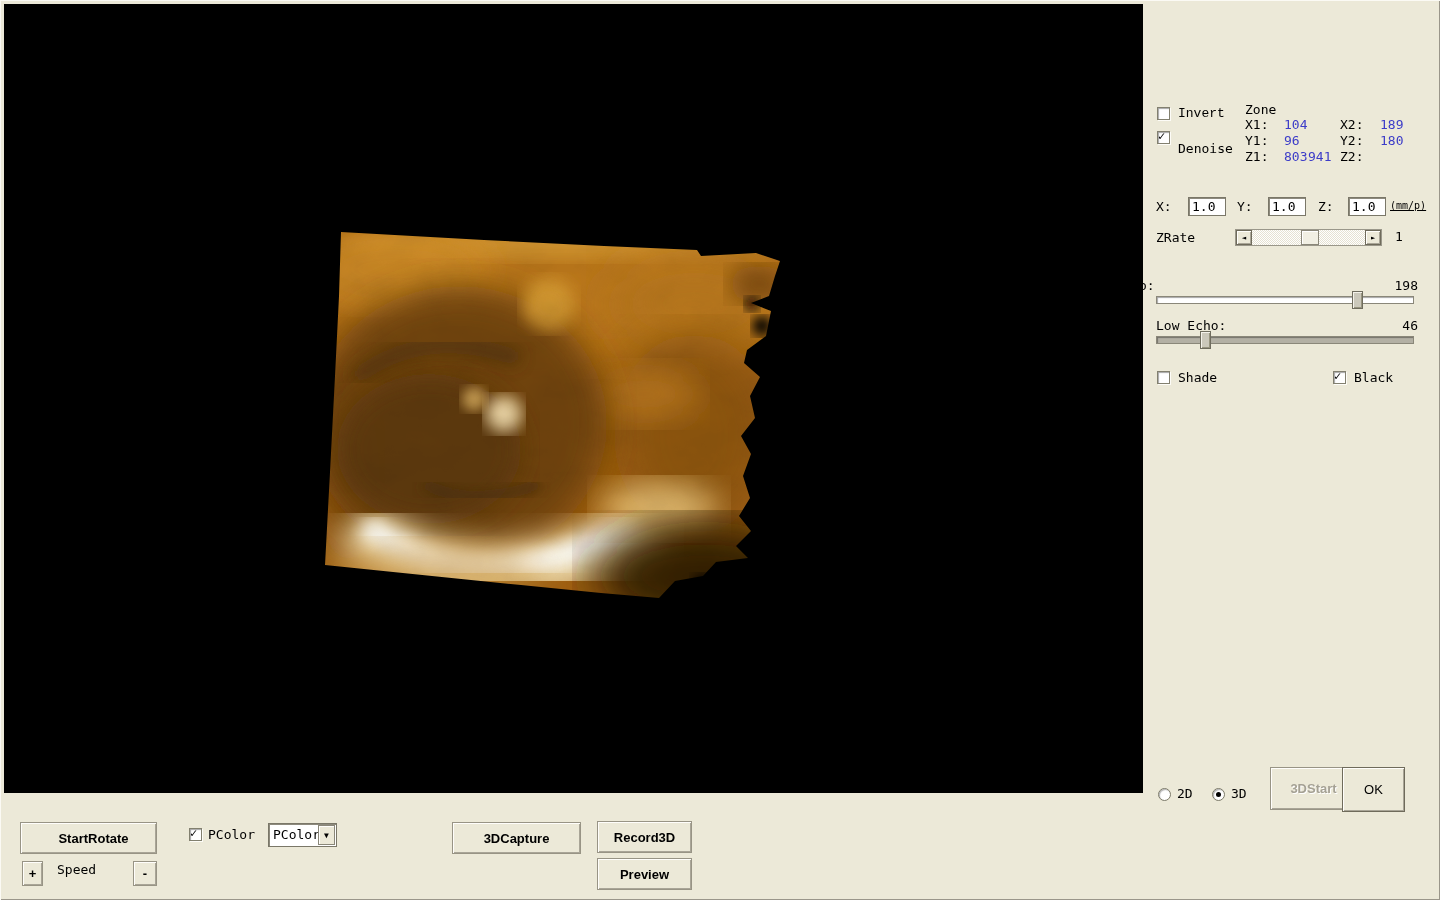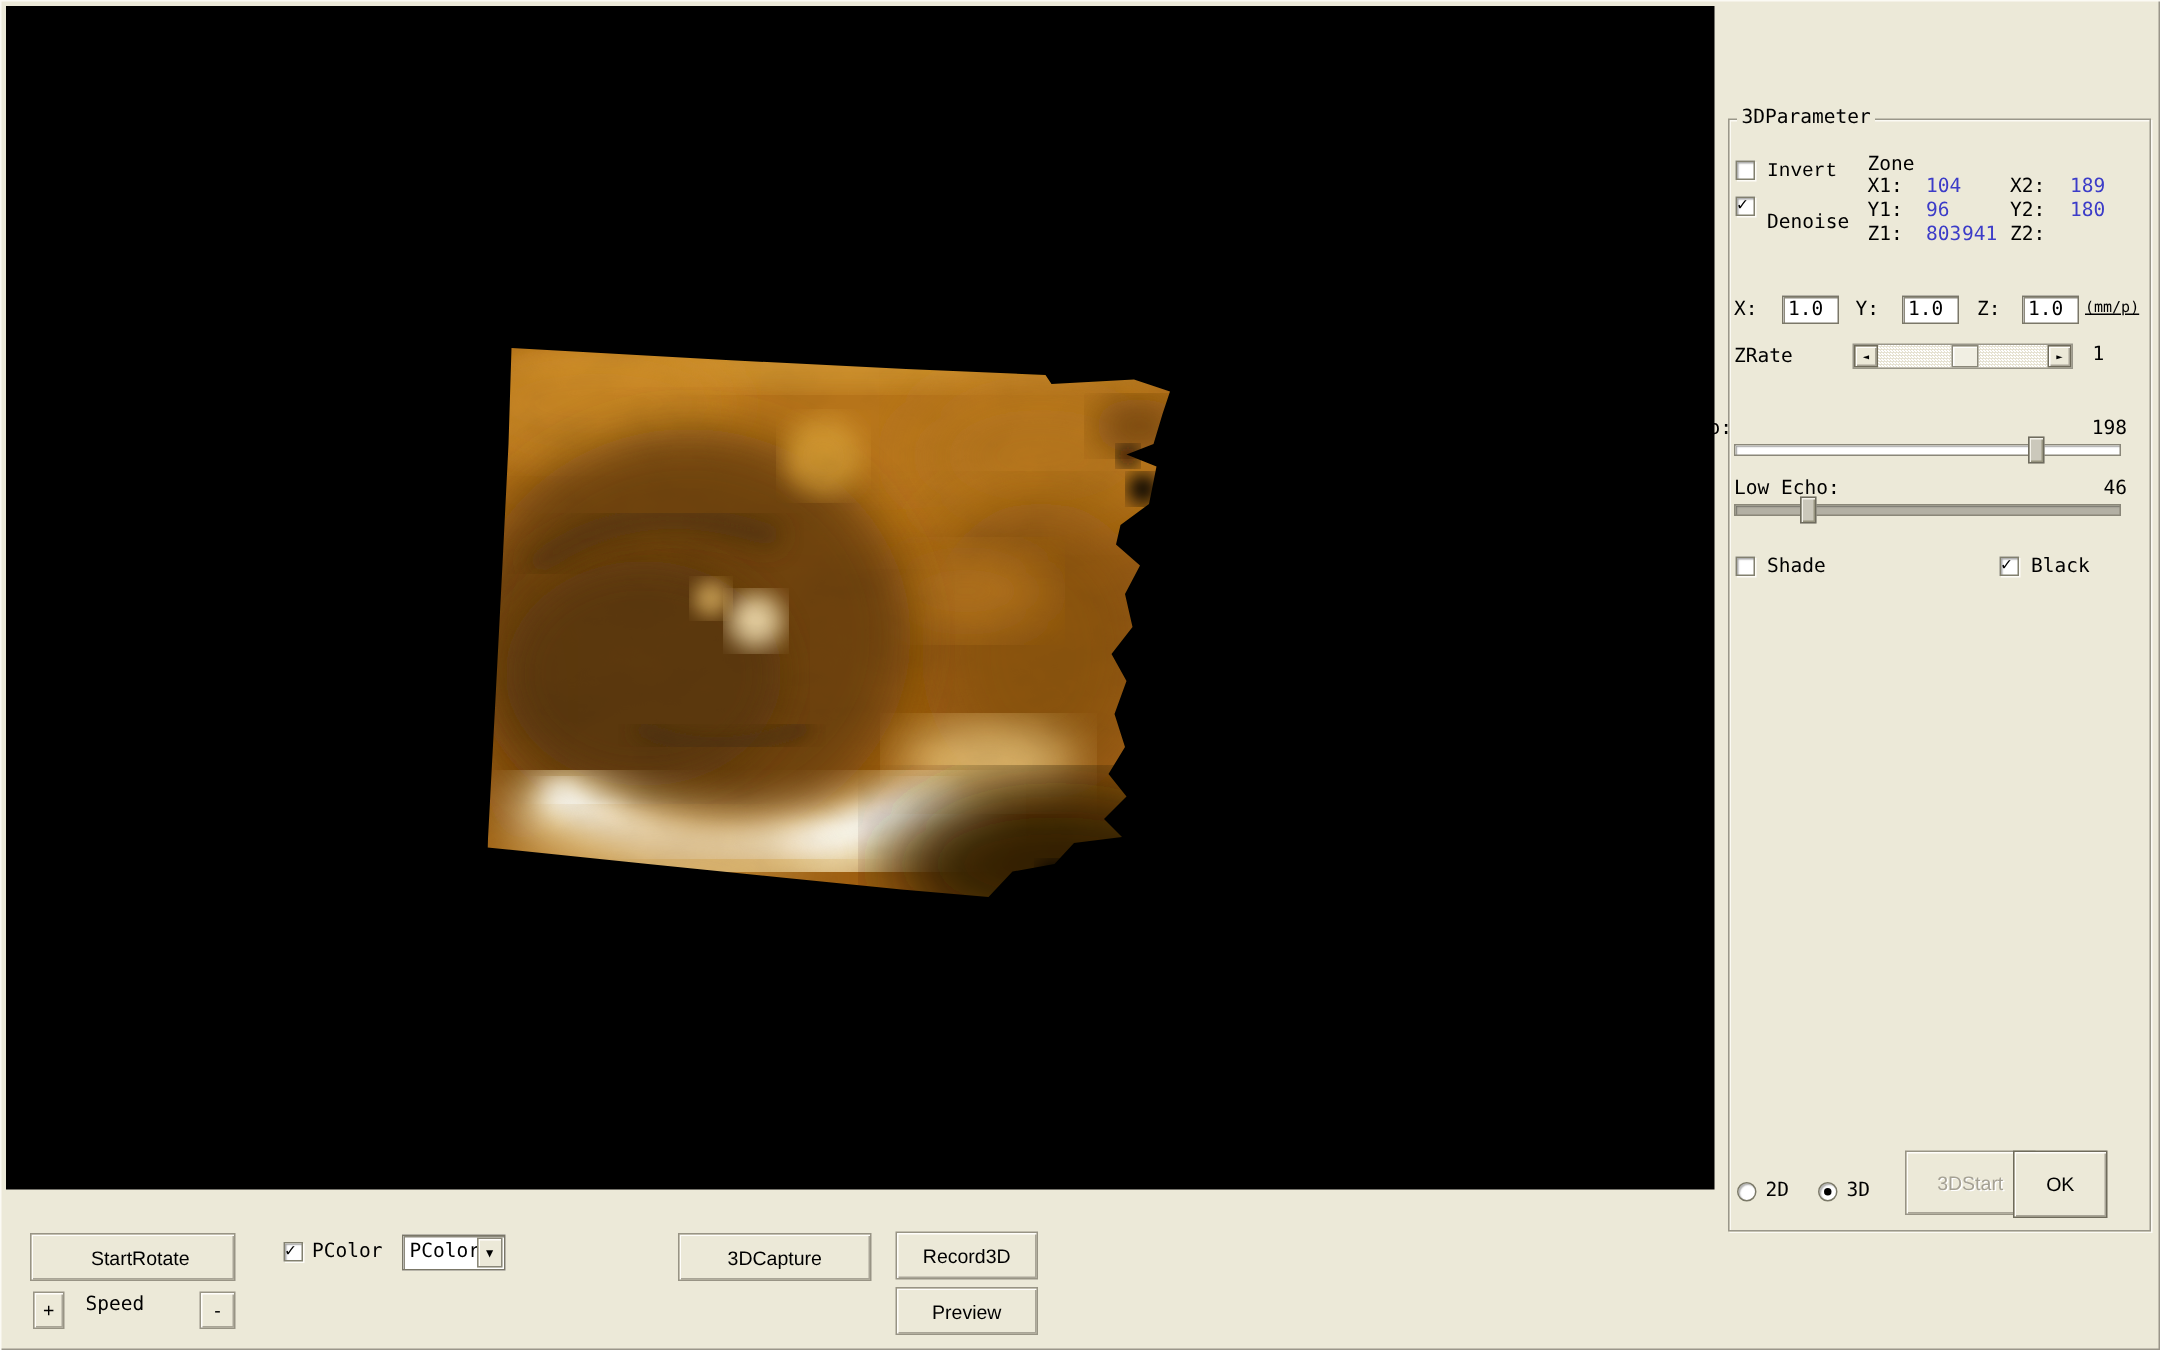--- a/index.html
+++ b/index.html
@@ -14,21 +14,21 @@
     font-size:13px;color:#000;white-space:nowrap;}
 
   .lbl{position:absolute;font-size:13px;color:#000;white-space:nowrap;line-height:14px;}
   .lbl.small{font-size:10px;text-decoration:underline;}
   .zone-val{color:#3c3cc8;}
 
   .btn{position:absolute;background:#ece9d8;border:1px solid #6f6b5b;
     box-shadow:inset 1px 1px 0 #fffefb, inset -1px -1px 0 #a9a597;
     display:flex;align-items:center;justify-content:center;
     font-size:13px;color:#000;cursor:pointer;box-sizing:border-box;}
-  .btn.light{border-color:#989485;}
+  .btn.light{border-color:#989485;font-weight:bold;}
   .btn.disabled{color:#a5a194;text-shadow:1px 1px 0 #fff;}
 
   .checkbox{position:absolute;width:13px;height:13px;background:#fff;
     border:1px solid #82806f;box-shadow:inset 1px 1px 1px rgba(0,0,0,.35),1px 1px 0 #fdfcf7;
     box-sizing:border-box;cursor:pointer;}
   .checkbox .mark{position:absolute;top:-3px;left:0px;font-size:12px;font-weight:bold;color:#000;}
 
   .radio{position:absolute;width:13px;height:13px;border-radius:50%;background:#fff;
     border:1px solid #7b7968;box-shadow:inset 1px 1px 1px rgba(0,0,0,.3);box-sizing:border-box;cursor:pointer;}
   .radio.selected::after{content:"";position:absolute;left:3px;top:3px;width:5px;height:5px;
@@ -115,23 +115,20 @@
         <ellipse cx="700" cy="572" rx="110" ry="55" fill="#2f1c04" filter="url(#b24)" opacity="0.95"></ellipse>
         <ellipse cx="755" cy="280" rx="30" ry="18" fill="#7c4a0d" filter="url(#b12)"></ellipse>
         <circle cx="748" cy="300" r="7" fill="#0a0602" filter="url(#b6)"></circle>
         <circle cx="758" cy="322" r="10" fill="#050301" filter="url(#b6)"></circle>
         <circle cx="700" cy="583" r="12" fill="#030201" filter="url(#b6)"></circle>
         <rect x="300" y="200" width="520" height="430" filter="url(#grain)" opacity="0.22" style="mix-blend-mode:multiply"></rect>
       </g>
     </svg>
   </div>
 
-  <div class="groupbox" style="left:1152px;top:79px;width:280px;height:740px;">
-    <span class="legend">3DParameter</span>
-  </div>
 
   <span class="checkbox" style="left:1157px;top:107px;"></span>
   <span class="lbl" style="left:1178px;top:107px;font-family:Liberation Mono, monospace;">Invert</span>
 
   <span class="checkbox" style="left:1157px;top:131px;">
       <span class="mark">✓</span>
     </span>
   <span class="lbl" style="left:1178px;top:131px;margin-top:11px;">Denoise</span>
 
   <span class="lbl" style="left:1245px;top:103px;">Zone</span>

